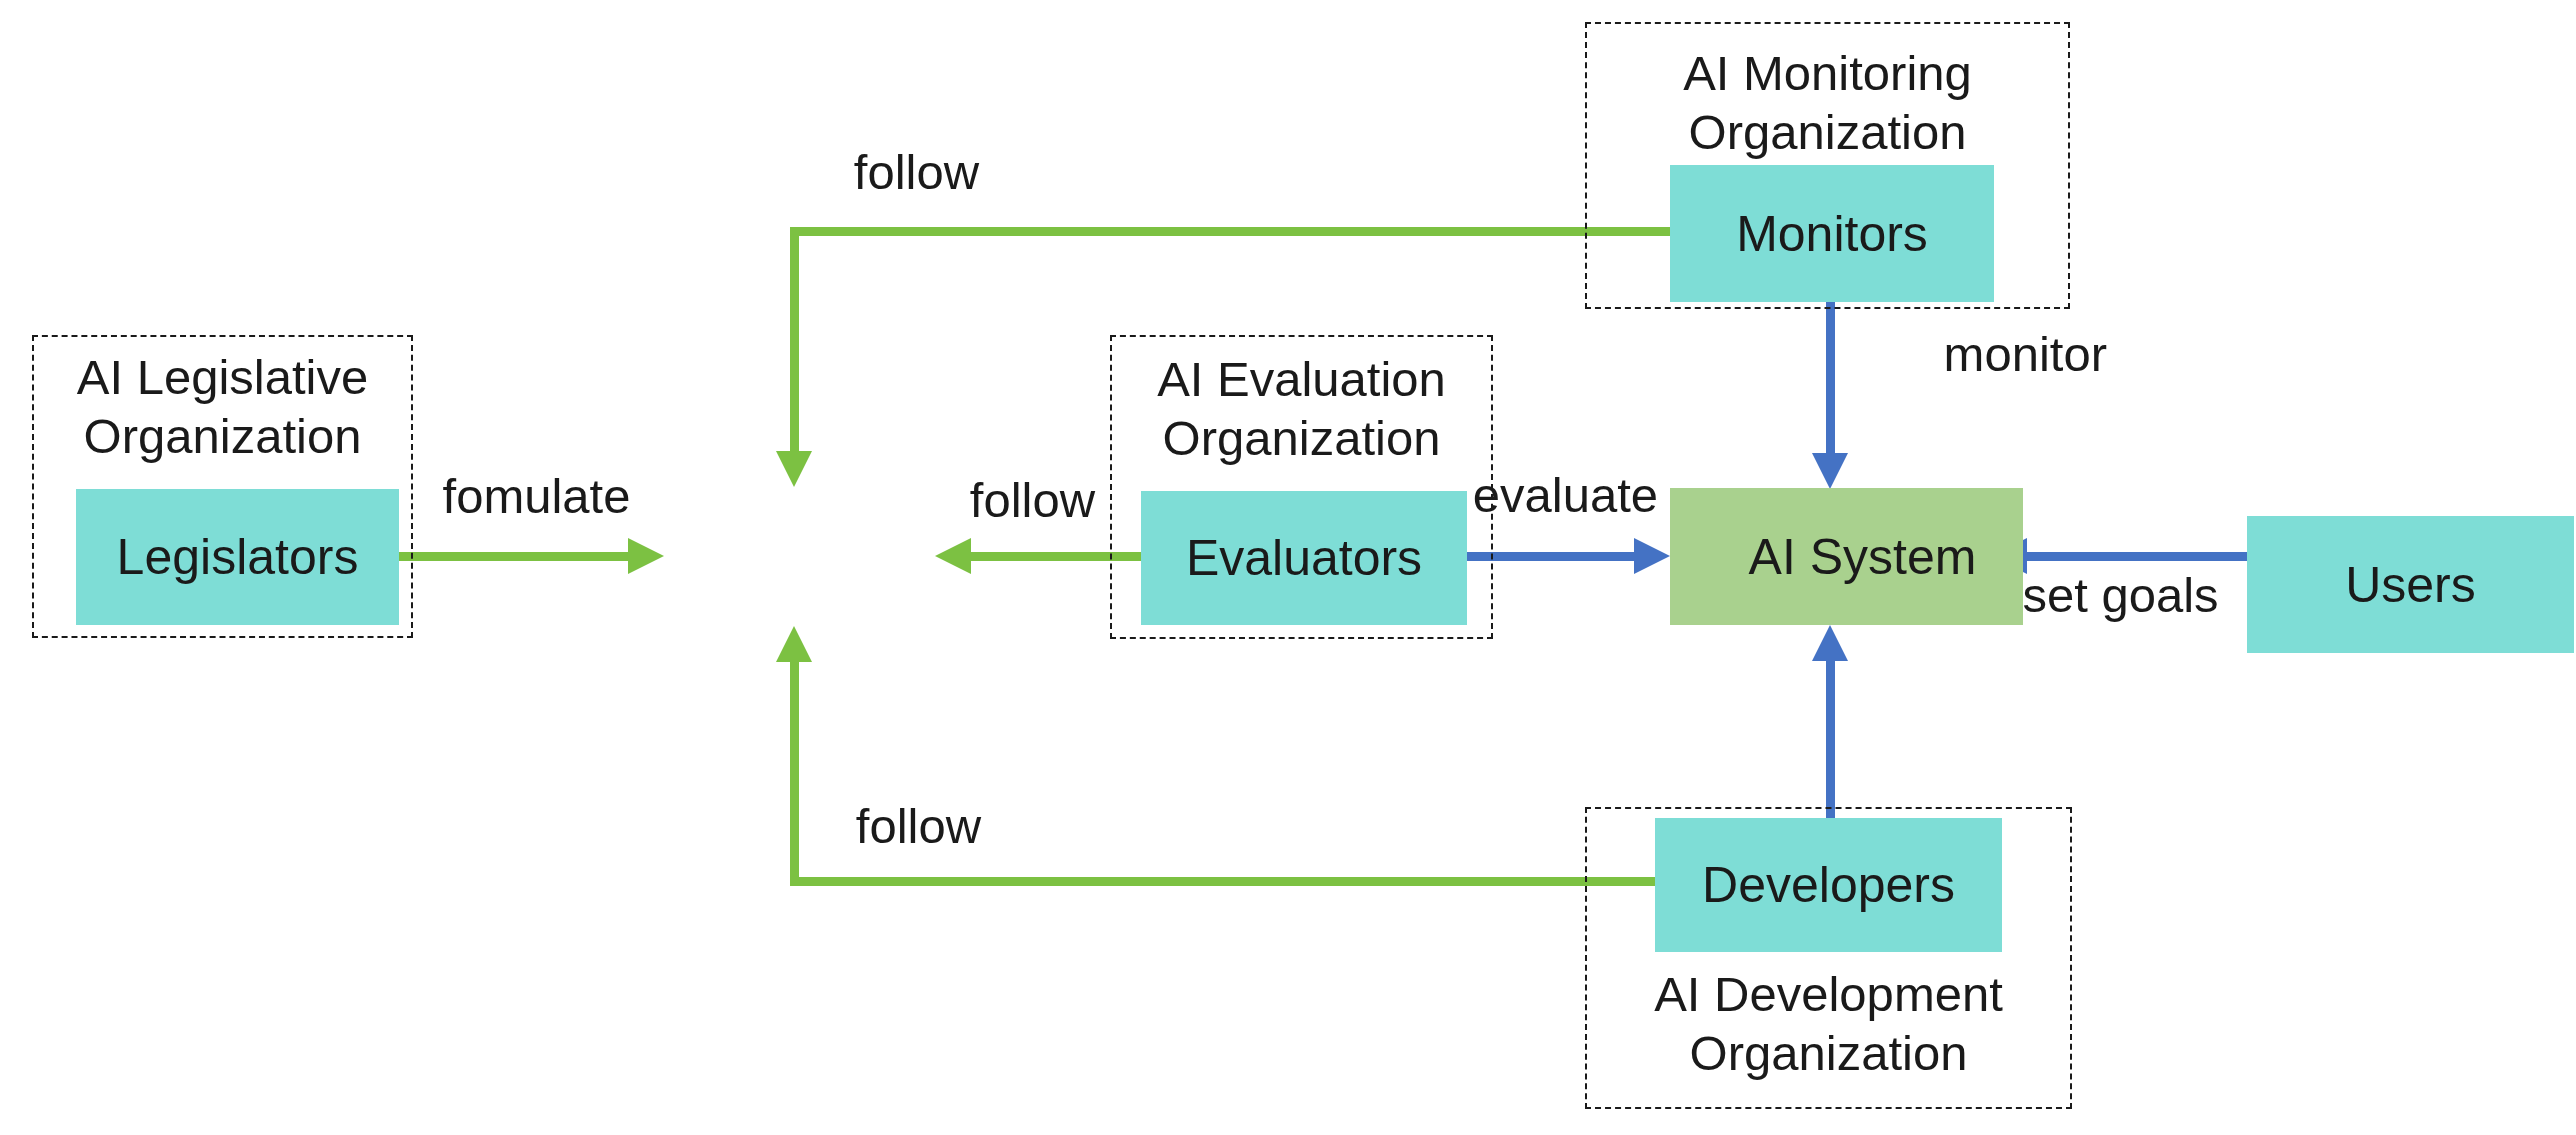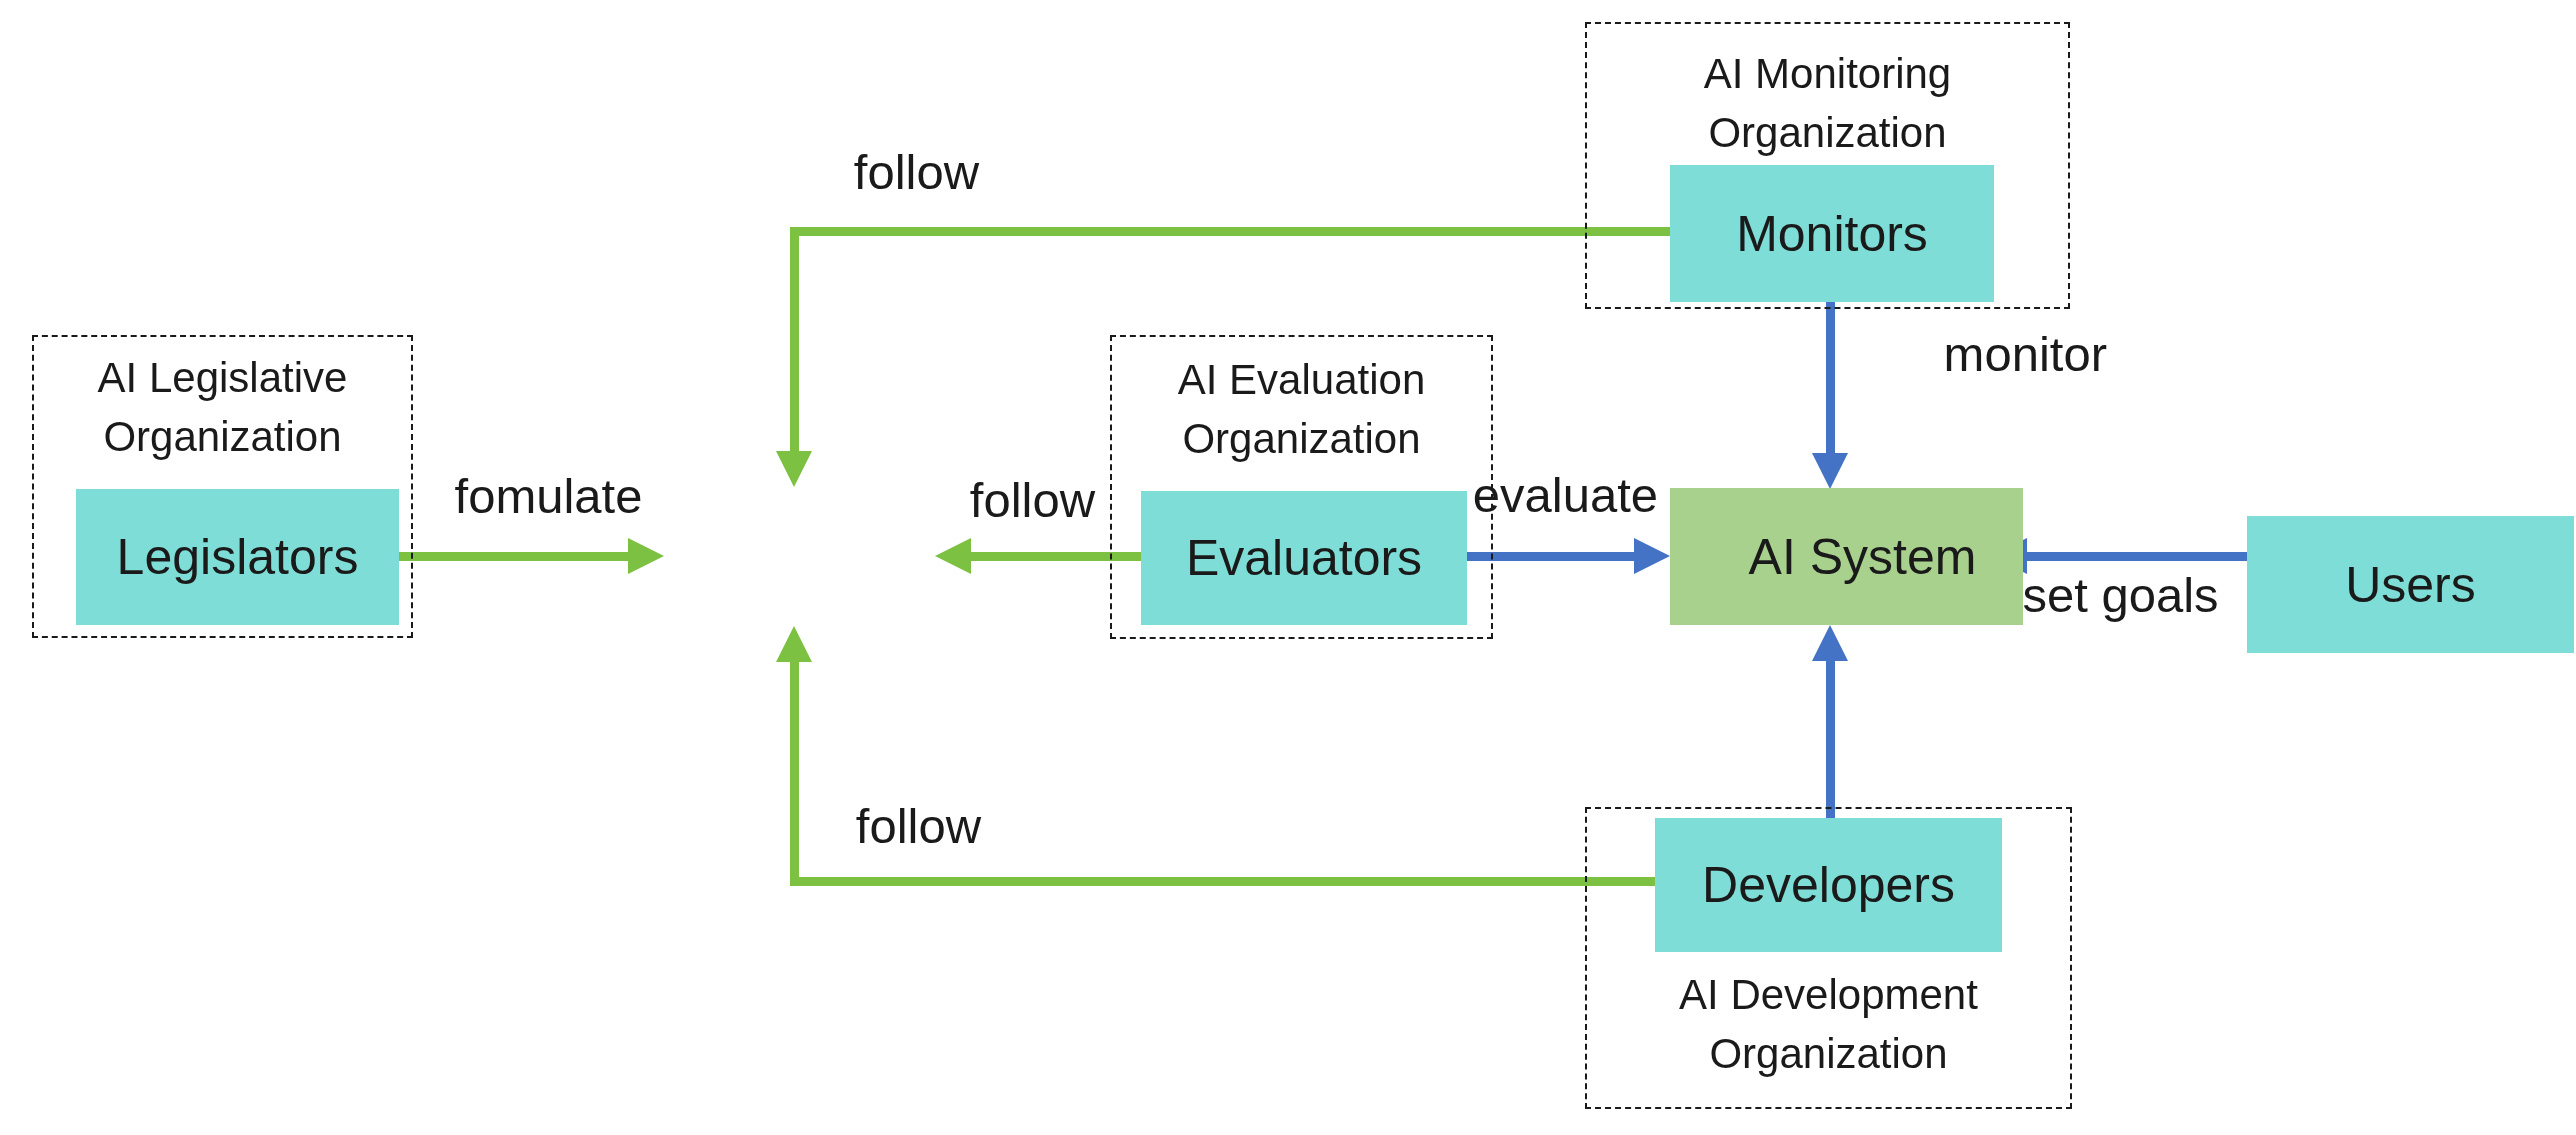--- a/index.html
+++ b/index.html
@@ -23,21 +23,21 @@
   
   .grp {
     position: absolute;
     border: 2.8px dashed #1a1a1a;
     box-sizing: border-box;
     display: flex;
     flex-direction: column;
     align-items: center;
   }
   .grp-label {
-    font-size: 42px;
+    font-size: 49px;
     line-height: 59px;
     text-align: center;
     white-space: nowrap;
   }
   .grp-legislative { left: 32px;  top: 335px; width: 381px; height: 303px; padding-top: 11.2px; }
   .grp-evaluation  { left: 1110px; top: 335px; width: 383px; height: 304px; padding-top: 13px; }
   .grp-monitoring  { left: 1585px; top: 21.5px;  width: 485px; height: 287px; padding-top: 20.6px; }
   .grp-development { left: 1585px; top: 807px; width: 487px; height: 302px; justify-content: flex-end; padding-bottom: 24px; }
 
   
@@ -77,21 +77,21 @@
   .ah-up.blue-ah     { border-left: 18.7px solid transparent; border-right: 18.7px solid transparent; border-bottom: 36px solid var(--blue-arrow); }
 
   
   .edge-label {
     position: absolute;
     font-size: 49px;
     line-height: 54px;
     text-align: center;
     white-space: nowrap;
   }
-  .lbl-fomulate      { left: 408px;  top: 469px; width: 281px; }
+  .lbl-fomulate      { left: 396px;  top: 469px; width: 281px; }
   .lbl-follow-mid    { left: 939px; top: 473px; width: 187px; }
   .lbl-evaluate      { left: 1458px; top: 468px; width: 215px; }
   .lbl-follow-top    { left: 823px;  top: 145px; width: 187px; }
   .lbl-follow-bottom { left: 825px;  top: 799px; width: 187px; }
   .lbl-monitor       { left: 1897px; top: 327px; width: 210px; text-align: right; }
   .lbl-set-goals     { left: 1999px; top: 568px; width: 243px; }
   .lbl-develop       { left: 1850px; top: 677px; text-align: left; line-height: 62px; }
 </style>
 </head>
 <body>

